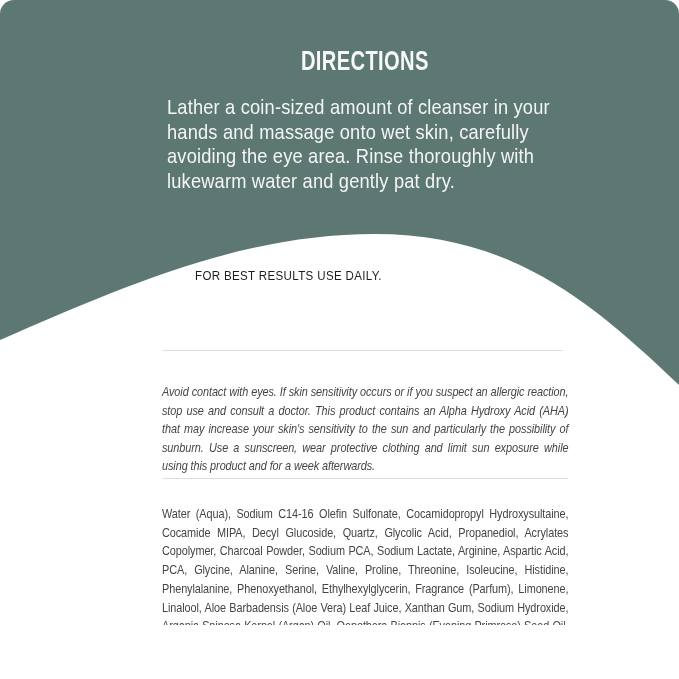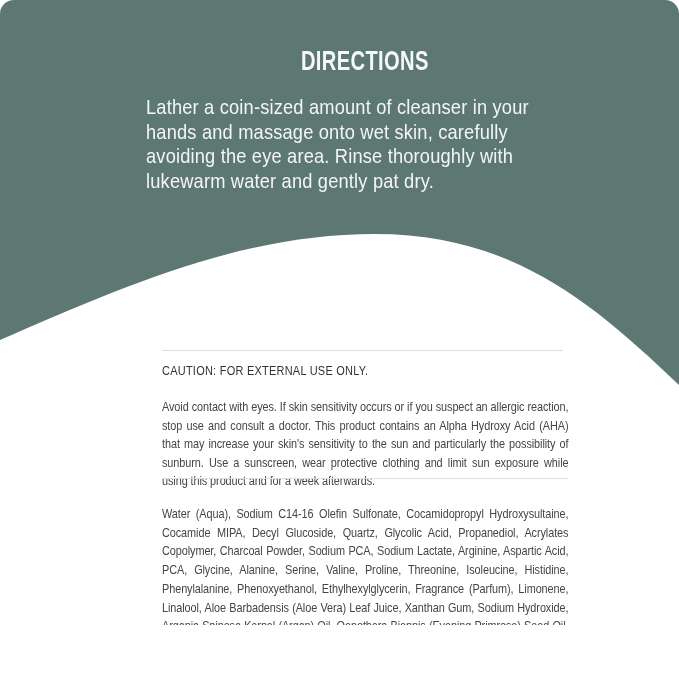--- a/index.html
+++ b/index.html
@@ -12,21 +12,21 @@
   
   .title-row {
     position:absolute; top:46px; left:25px; width:679px;
     display:flex; justify-content:center;
   }
   .title-text {
     display:inline-block; transform:scaleX(0.72); transform-origin:center top;
     font-size:28px; font-weight:bold; line-height:1.05;
     color:#f7f9f8; letter-spacing:0.5px; white-space:nowrap;
   }
-  .directions-body-wrap { position:absolute; top:95px; left:146px; }
+  .directions-body-wrap { position:absolute; top:95px; left:167px; }
   .directions-body {
     width:465px; transform:scaleX(0.87); transform-origin:left top;
     font-size:21px; line-height:24.6px; color:#f4f6f5;
     letter-spacing:0.2px; white-space:pre-line;
   }
 
   
   .usage-line1-wrap { position:absolute; top:266px; left:195px; }
   .usage-line2-wrap { position:absolute; top:306px; left:195px; }
   .usage-text {
@@ -42,21 +42,21 @@
 
   .sec-heading-wrap { position:absolute; left:162px; }
   .caution-heading-wrap { top:361px; }
   .ingredients-heading-wrap { top:485px; }
   .sec-heading {
     display:inline-block; transform:scaleX(0.85); transform-origin:left top;
     font-size:12.9px; line-height:18.5px; color:#323232;
     letter-spacing:0.3px; white-space:nowrap;
   }
   .sec-body-wrap { position:absolute; left:162px; }
-  .caution-body-wrap { top:398px; }
+  .caution-body-wrap { top:383px;font-style:italic; }
   .ingredients-body-wrap { top:505px; }
   .sec-body {
     width:481px; transform:scaleX(0.845); transform-origin:left top;
     font-size:12.9px; color:#454545; letter-spacing:-0.1px;
     text-align:justify;
   }
   .caution-body { line-height:18.5px; }
   .ingredients-body { line-height:18.7px; }
 </style>
 </head>
@@ -72,27 +72,27 @@
     <span class="title-text">DIRECTIONS</span>
   </div>
 
   <div class="directions-body-wrap">
     <div class="directions-body">Lather a coin-sized amount of cleanser in your
 hands and massage onto wet skin, carefully
 avoiding the eye area. Rinse thoroughly with
 lukewarm water and gently pat dry.</div>
   </div>
 
+  <div class="usage-line1-wrap">
+    <span class="usage-text">FOR BEST RESULTS USE DAILY.</span>
+  </div>
 
 
   <div class="divider divider-1"></div>
 
-  <div class="sec-heading-wrap caution-heading-wrap">
-    <span class="sec-heading">CAUTION: FOR EXTERNAL USE ONLY.</span>
-  </div>
 
   <div class="sec-body-wrap caution-body-wrap">
     <div class="sec-body caution-body">Avoid contact with eyes. If skin sensitivity occurs or if you suspect an allergic reaction, stop use and consult a doctor. This product contains an Alpha Hydroxy Acid (AHA) that may increase your skin's sensitivity to the sun and particularly the possibility of sunburn. Use a sunscreen, wear protective clothing and limit sun exposure while using this product and for a week afterwards.</div>
   </div>
 
   <div class="divider divider-2"></div>
 
 
   <div class="sec-body-wrap ingredients-body-wrap">
     <div class="sec-body ingredients-body">Water (Aqua), Sodium C14-16 Olefin Sulfonate, Cocamidopropyl Hydroxysultaine, Cocamide MIPA, Decyl Glucoside, Quartz, Glycolic Acid, Propanediol, Acrylates Copolymer, Charcoal Powder, Sodium PCA, Sodium Lactate, Arginine, Aspartic Acid, PCA, Glycine, Alanine, Serine, Valine, Proline, Threonine, Isoleucine, Histidine, Phenylalanine, Phenoxyethanol, Ethylhexylglycerin, Fragrance (Parfum), Limonene, Linalool, Aloe Barbadensis (Aloe Vera) Leaf Juice, Xanthan Gum, Sodium Hydroxide, Argania Spinosa Kernel (Argan) Oil, Oenothera Biennis (Evening Primrose) Seed Oil, Simmondsia Chinensis (Jojoba) Seed Oil.</div>

